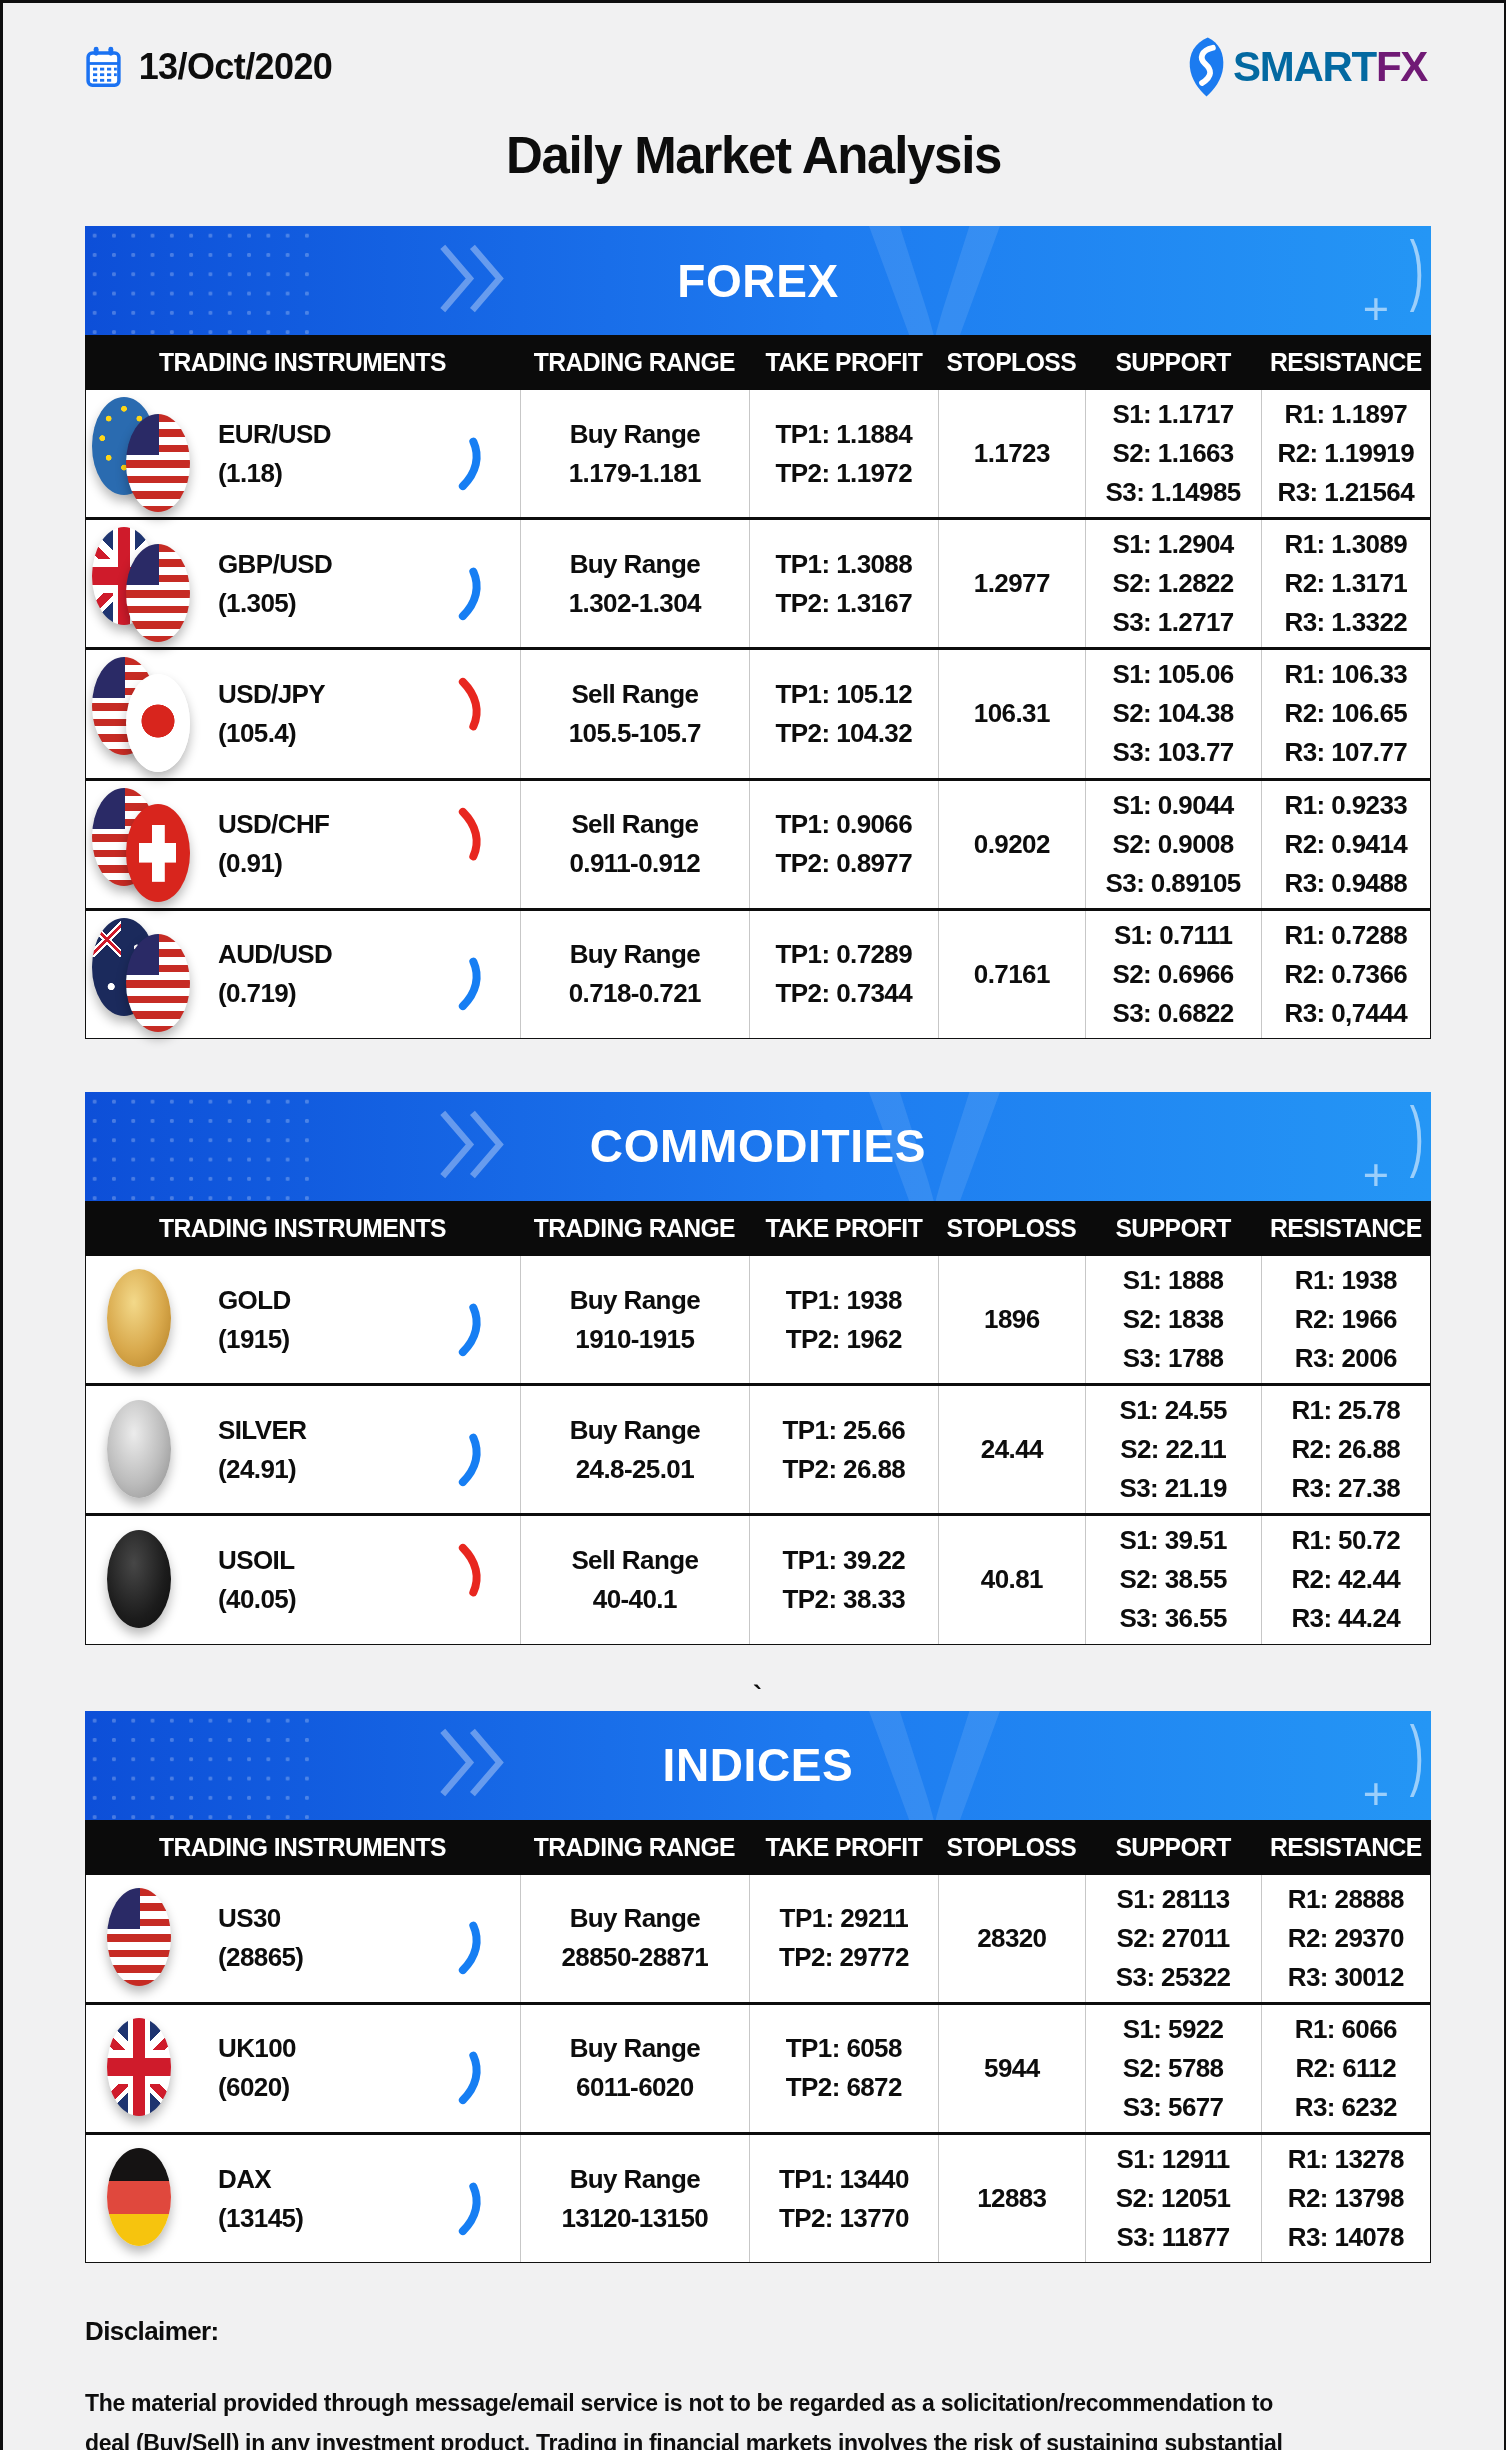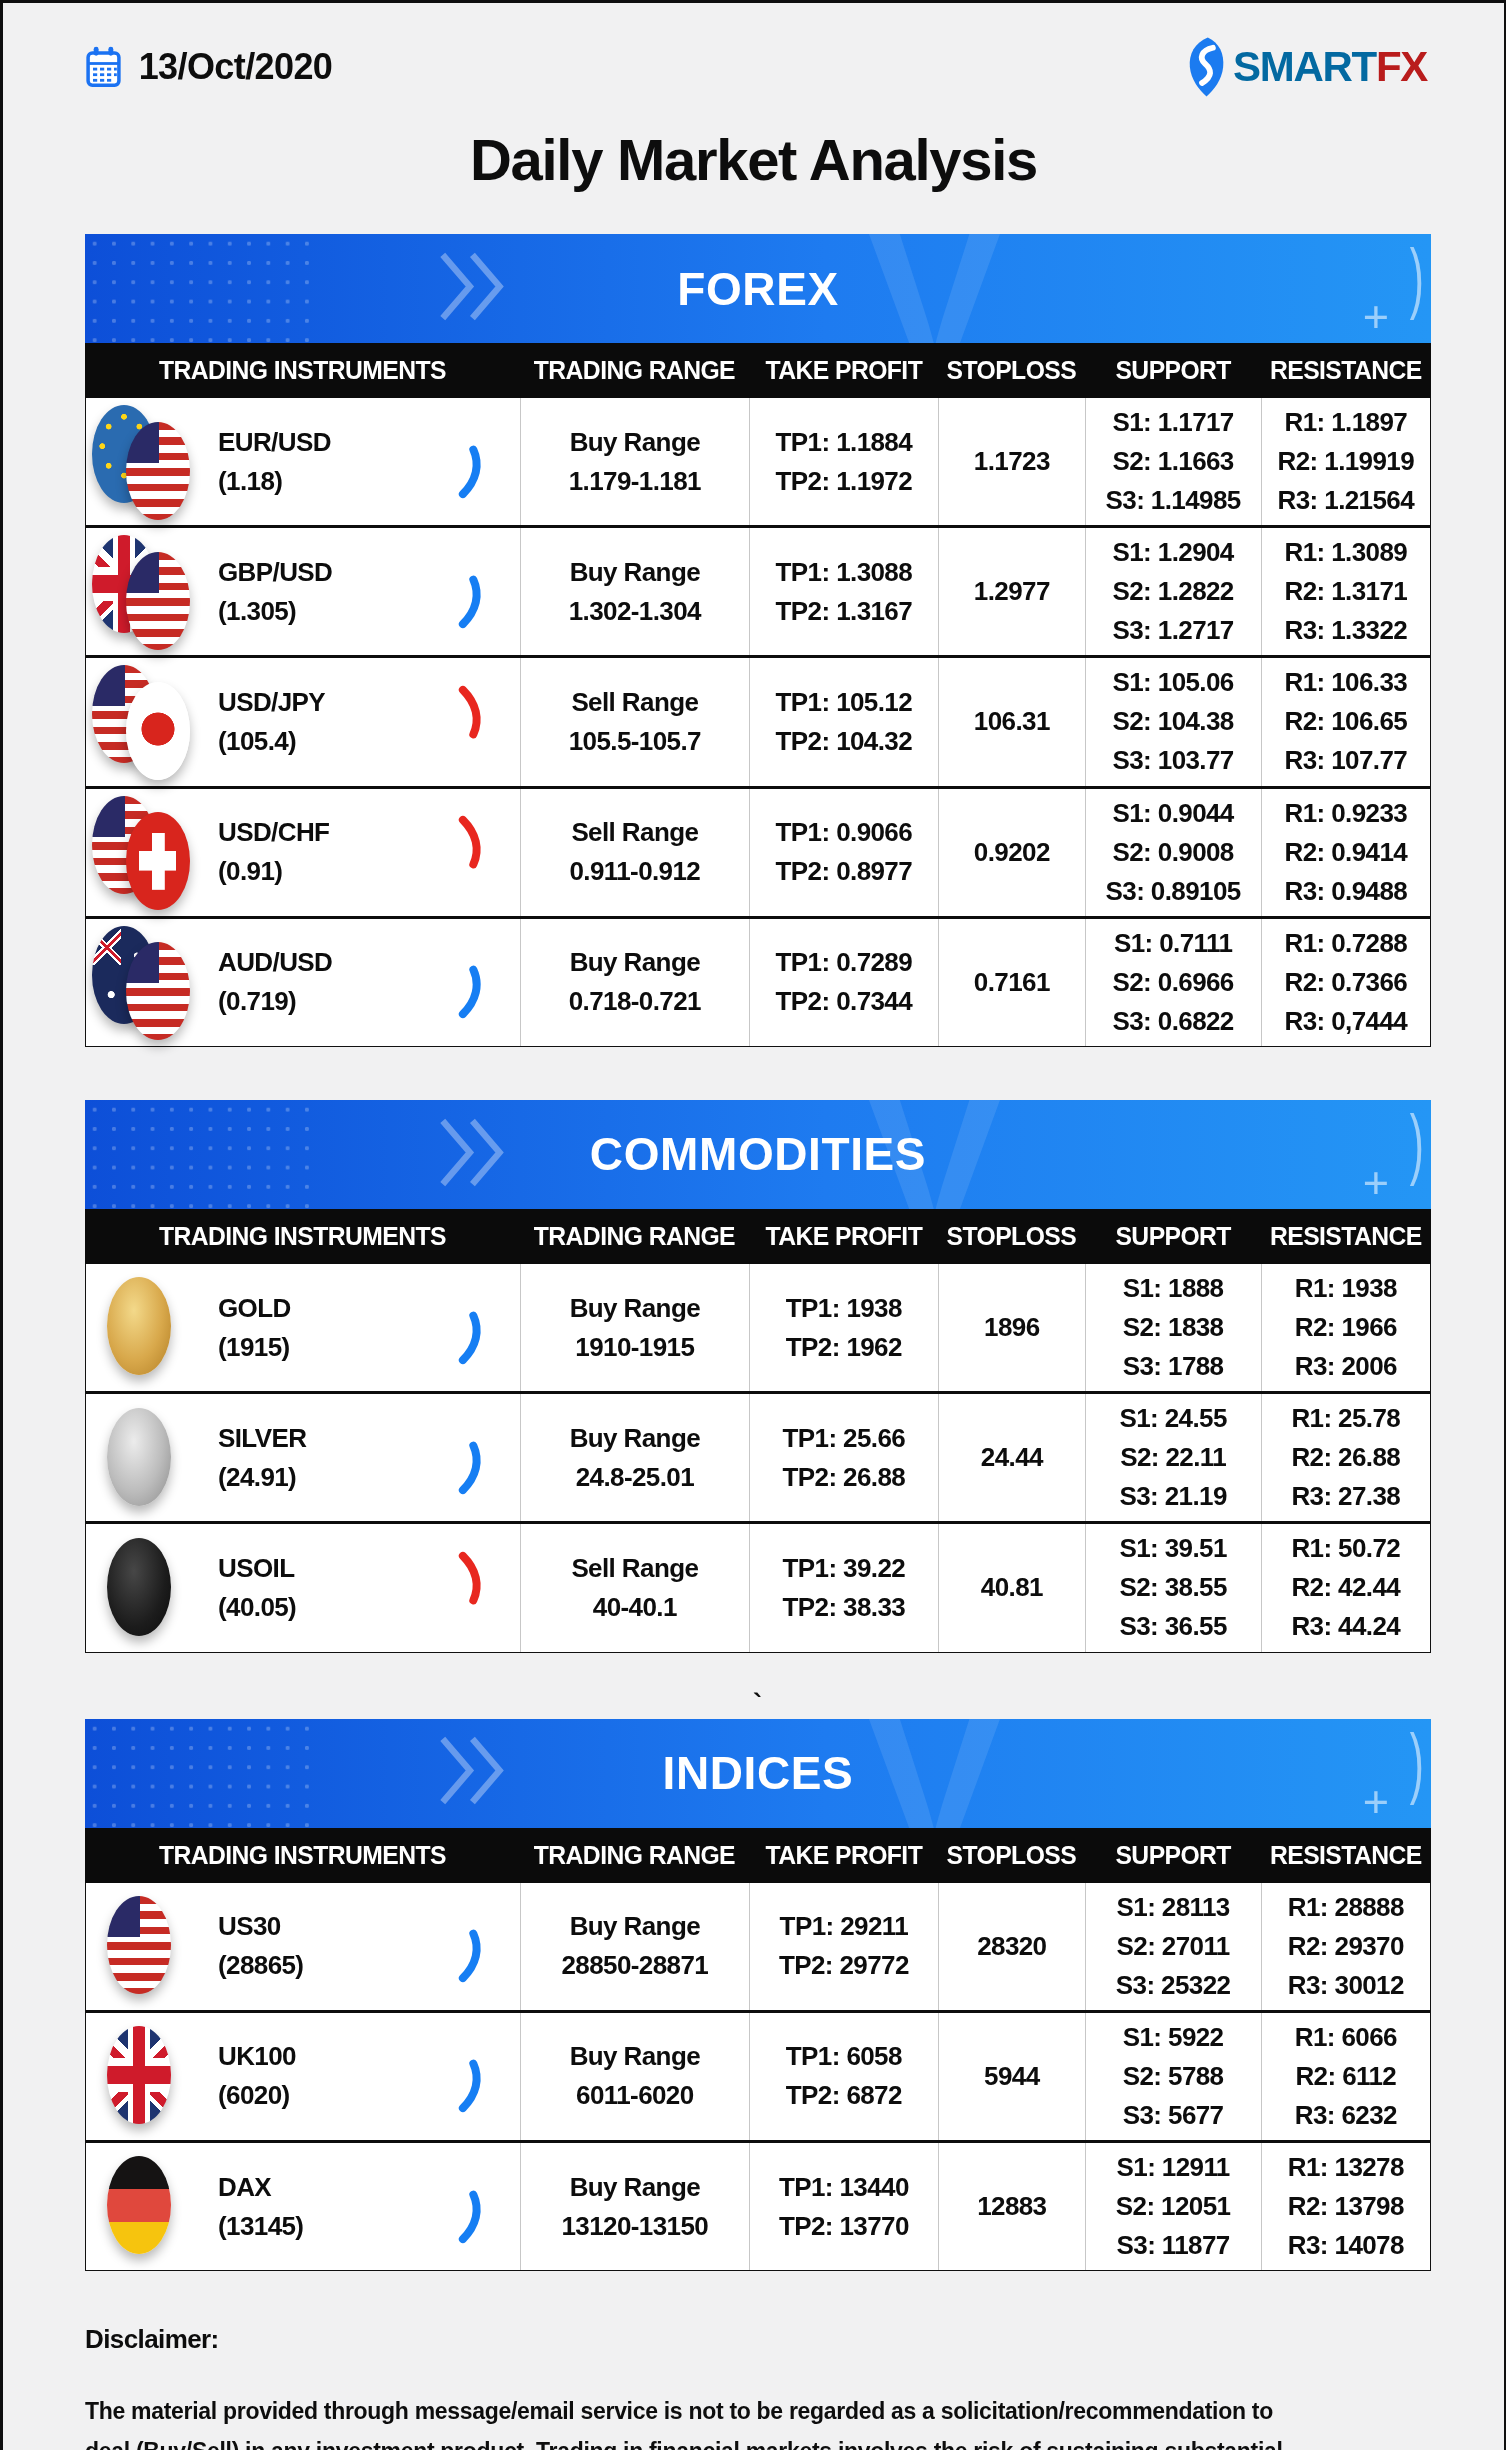--- a/index.html
+++ b/index.html
@@ -8,22 +8,22 @@
     background:#f1f1f2;border:3.2px solid #0f0f0f;position:relative;
     font-family:"Liberation Sans","DejaVu Sans",sans-serif;color:#0d0d0d;
   }
   
   .top{display:flex;justify-content:space-between;align-items:center;padding:33px 77px 0 82px;}
   .date-wrap{display:flex;align-items:center;gap:16.7px;}
   .date-text{font-size:36px;font-weight:800;letter-spacing:-0.6px;}
   .logo{display:flex;align-items:center;gap:6.4px;}
   .logo-text{font-size:42px;font-weight:900;letter-spacing:-1.3px;font-stretch:condensed;}
   .logo-smart{color:#0369a1;}
-  .logo-fx{color:#b91c1c;}
-  .title{font-size:58px;font-weight:900;text-align:center;margin:28px 0 41px;letter-spacing:-1.3px;}
+  .logo-fx{color:#701a75;}
+  .title{font-size:51px;font-weight:900;text-align:center;margin:28px 0 41px;letter-spacing:-1.3px;}
   
   .table{margin:0 73px 53px 82px;}
   .banner{
     position:relative;height:109px;overflow:hidden;
     background:linear-gradient(90deg,#0d4fd8 0%,#1e7bf0 55%,#2496f5 100%);
     display:flex;align-items:center;justify-content:center;
   }
   .banner .dots{position:absolute;left:0;top:0;bottom:0;width:232px;
     background-image:radial-gradient(rgba(255,255,255,.32) 1.9px,transparent 2.3px);
     background-size:19.3px 19.3px;opacity:.75;}

